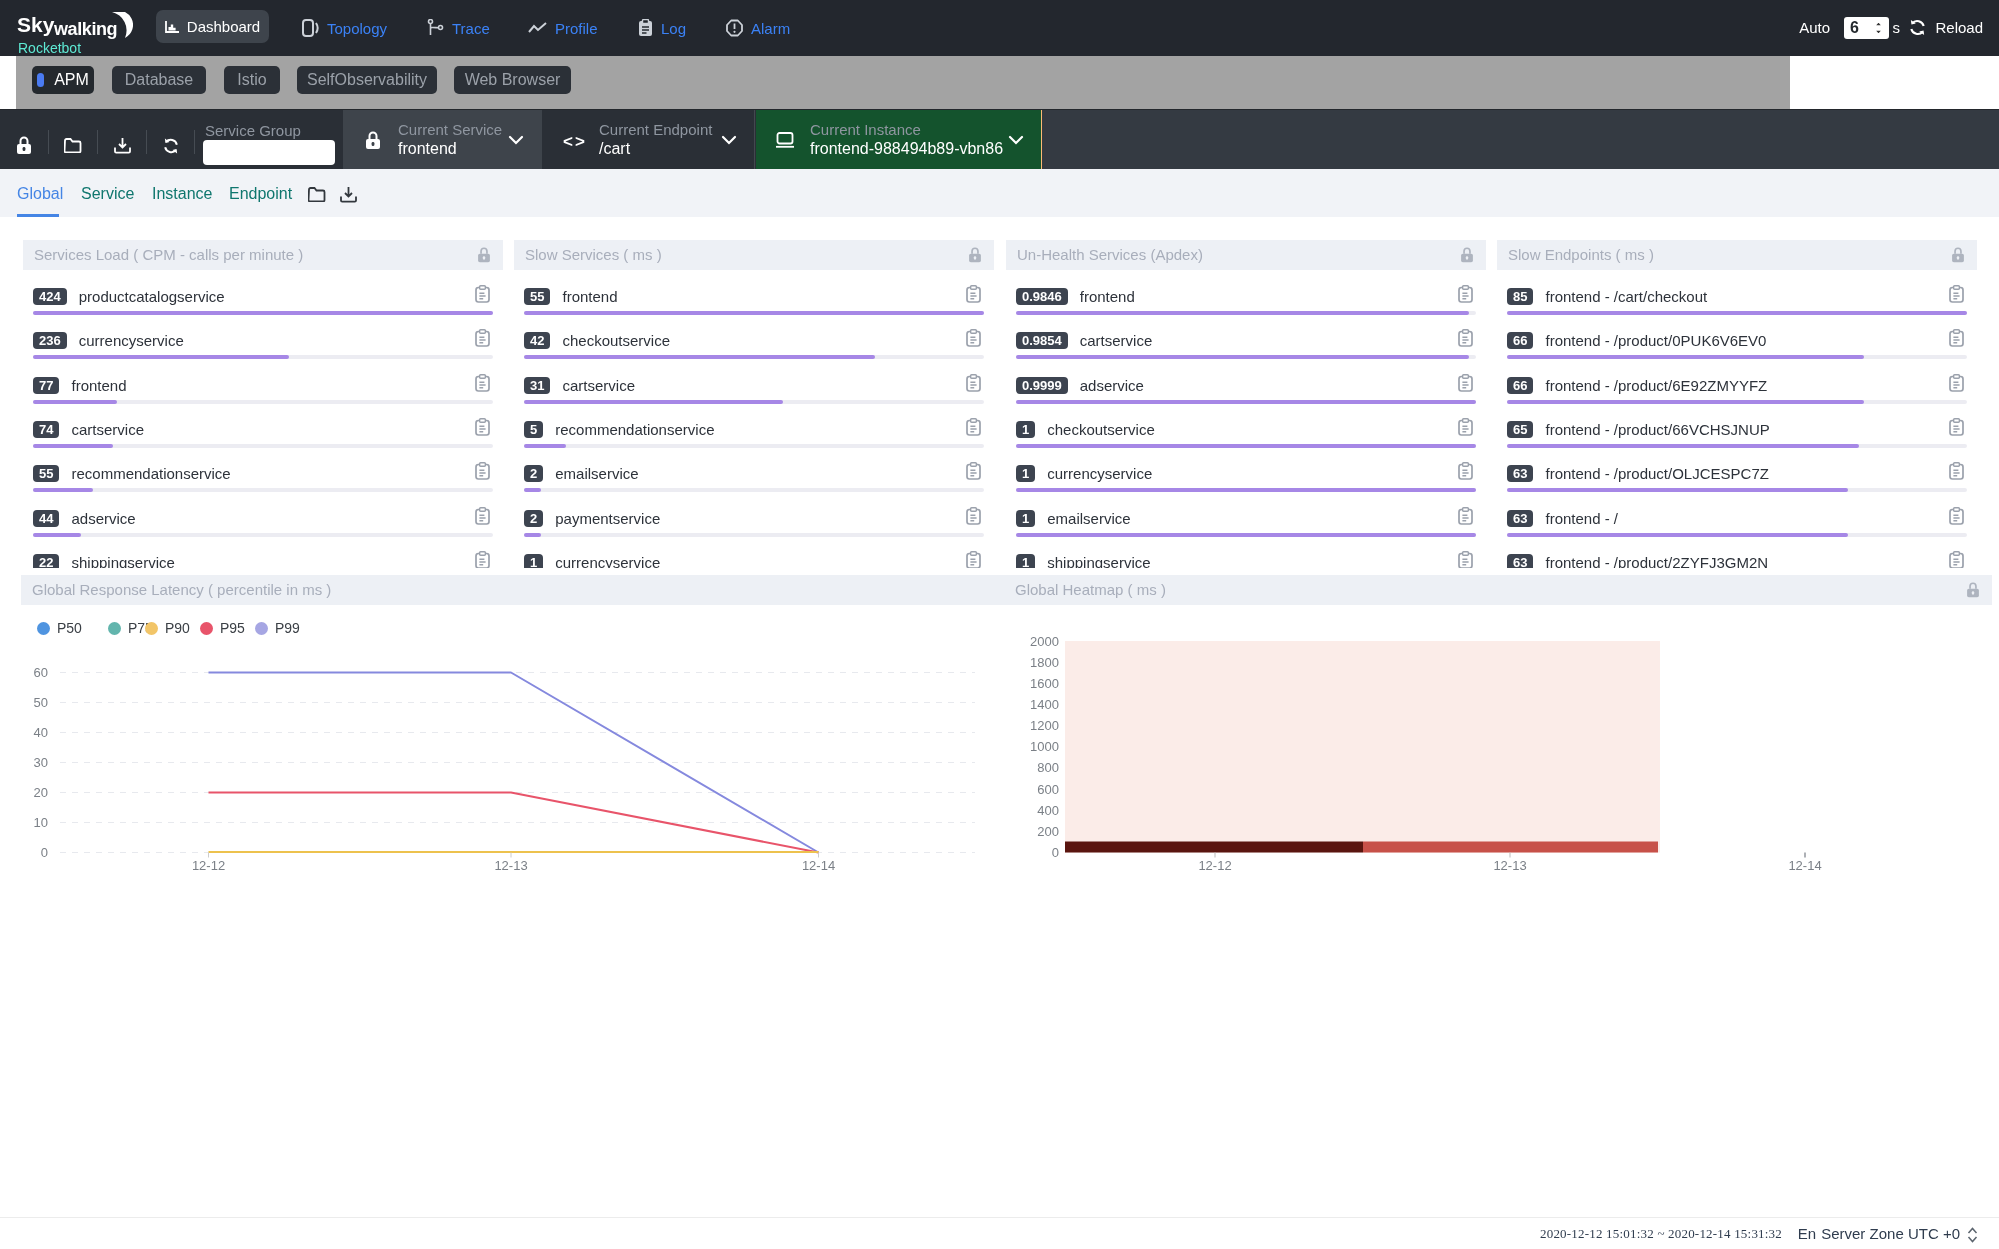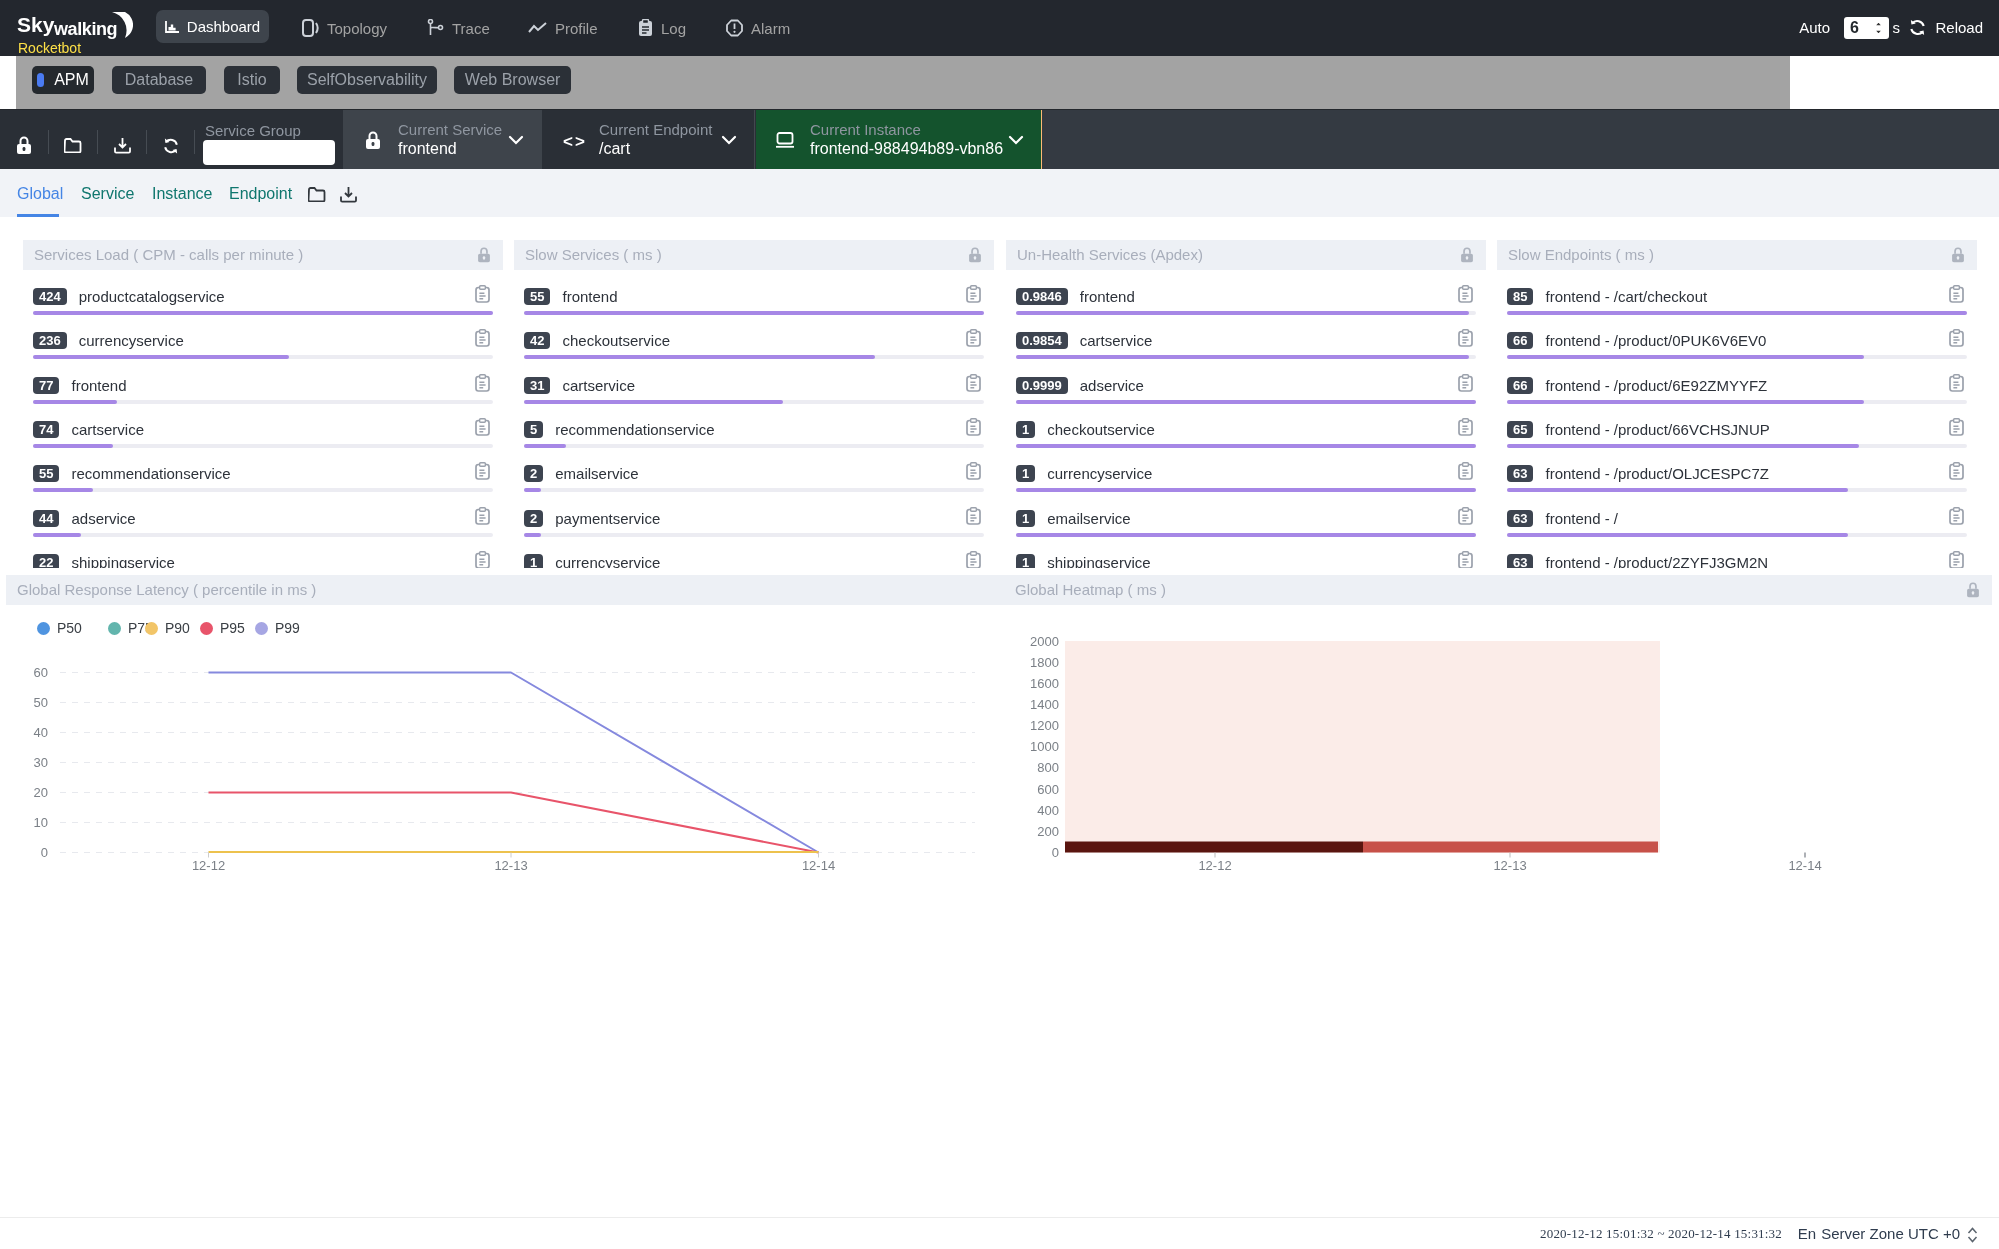--- a/index.html
+++ b/index.html
@@ -2,22 +2,22 @@
 <html><head>
 <meta charset="utf-8">
 <style>
 * { margin:0; padding:0; box-sizing:border-box; }
 html,body { width:1999px; height:1249px; }
 body { font-family:"Liberation Sans",sans-serif; position:relative; background:#fff; overflow:hidden; }
 
 
 #row1 { position:absolute; left:0; top:0; width:1999px; height:56px; background:#23272e; }
 #logo { position:absolute; left:17px; top:11px; color:#fff; }
-#logo .l2 { font-size:14px; color:#fde047; margin-top:2px; }
-.navitem { position:absolute; top:0; height:56px; display:flex; align-items:center; color:#a3a3a3; font-size:15px; }
+#logo .l2 { font-size:14px; color:#5eead4; margin-top:2px; }
+.navitem { position:absolute; top:0; height:56px; display:flex; align-items:center; color:#3b82f6; font-size:15px; }
 .navitem svg { margin-right:8px; }
 #btn-dashboard { position:absolute; left:156px; top:10px; width:113px; height:33px; background:#3e444c; border-radius:7px; display:flex; align-items:center; justify-content:center; color:#fff; font-size:15px; }
 #btn-dashboard svg { margin-right:8px; }
 
 #auto-area { position:absolute; right:0; top:0; height:56px; color:#fff; font-size:15px; }
 
 
 #row2 { position:absolute; left:16px; top:56px; width:1774px; height:53px; background:#a3a3a3; }
 .tabbtn { position:absolute; top:10px; height:28px; background:#2b3037; border-radius:5px; color:#9ba1a9; font-size:16px; display:flex; align-items:center; justify-content:center; }
 .tabbtn.active { background:#24292e; color:#fff; }
@@ -514,21 +514,21 @@
   <div class="item" style="top:313px">
     <span class="badge">63</span><span class="iname">frontend - /product/2ZYFJ3GM2N</span><svg class="clip" style="top:-2px" width="15" height="18" viewBox="0 0 15 18">
           <rect x="1" y="2.5" width="13" height="14.5" rx="2.4" stroke="#9ba1ac" stroke-width="1.7" fill="none"></rect>
           <rect x="4.6" y="0.8" width="5.8" height="3.4" rx="1" fill="#fff" stroke="#9ba1ac" stroke-width="1.5"></rect>
           <path d="M4.4 8.2 H9.4 M4.4 11 H10.6 M4.4 13.8 H8.2" stroke="#9ba1ac" stroke-width="1.5"></path>
         </svg>
     
   </div>
 </div>
 </div>
-<div class="chead2" style="left:6px; width:1140px;">Global Response Latency ( percentile in ms )<svg width="14" height="16" viewBox="0 0 16 19">
+<div class="chead2" style="left:21px; width:1140px;">Global Response Latency ( percentile in ms )<svg width="14" height="16" viewBox="0 0 16 19">
       <rect x="1" y="8" width="14" height="10" rx="2" fill="#aeb4bf"></rect>
       <path d="M4.5 8 V5 a3.5 3.5 0 0 1 7 0 V8" stroke="#aeb4bf" stroke-width="2" fill="none"></path>
       <rect x="6.6" y="11" width="2.8" height="4" rx="1.3" fill="#edf0f5"></rect>
     </svg></div>
 <div class="leg" style="left:37px;"><span class="dot" style="background:#4f94e0"></span>P50</div>
 <div class="leg" style="left:108px;"><span class="dot" style="background:#62b5ad"></span>P75</div>
 <div class="leg" style="left:145px;"><span class="dot" style="background:#f2c568"></span>P90</div>
 <div class="leg" style="left:200px;"><span class="dot" style="background:#e8546a"></span>P95</div>
 <div class="leg" style="left:255px;"><span class="dot" style="background:#a6a6e3"></span>P99</div>
 <svg style="position:absolute; left:0px; top:640px;" width="995" height="245" viewBox="0 0 995 245">

